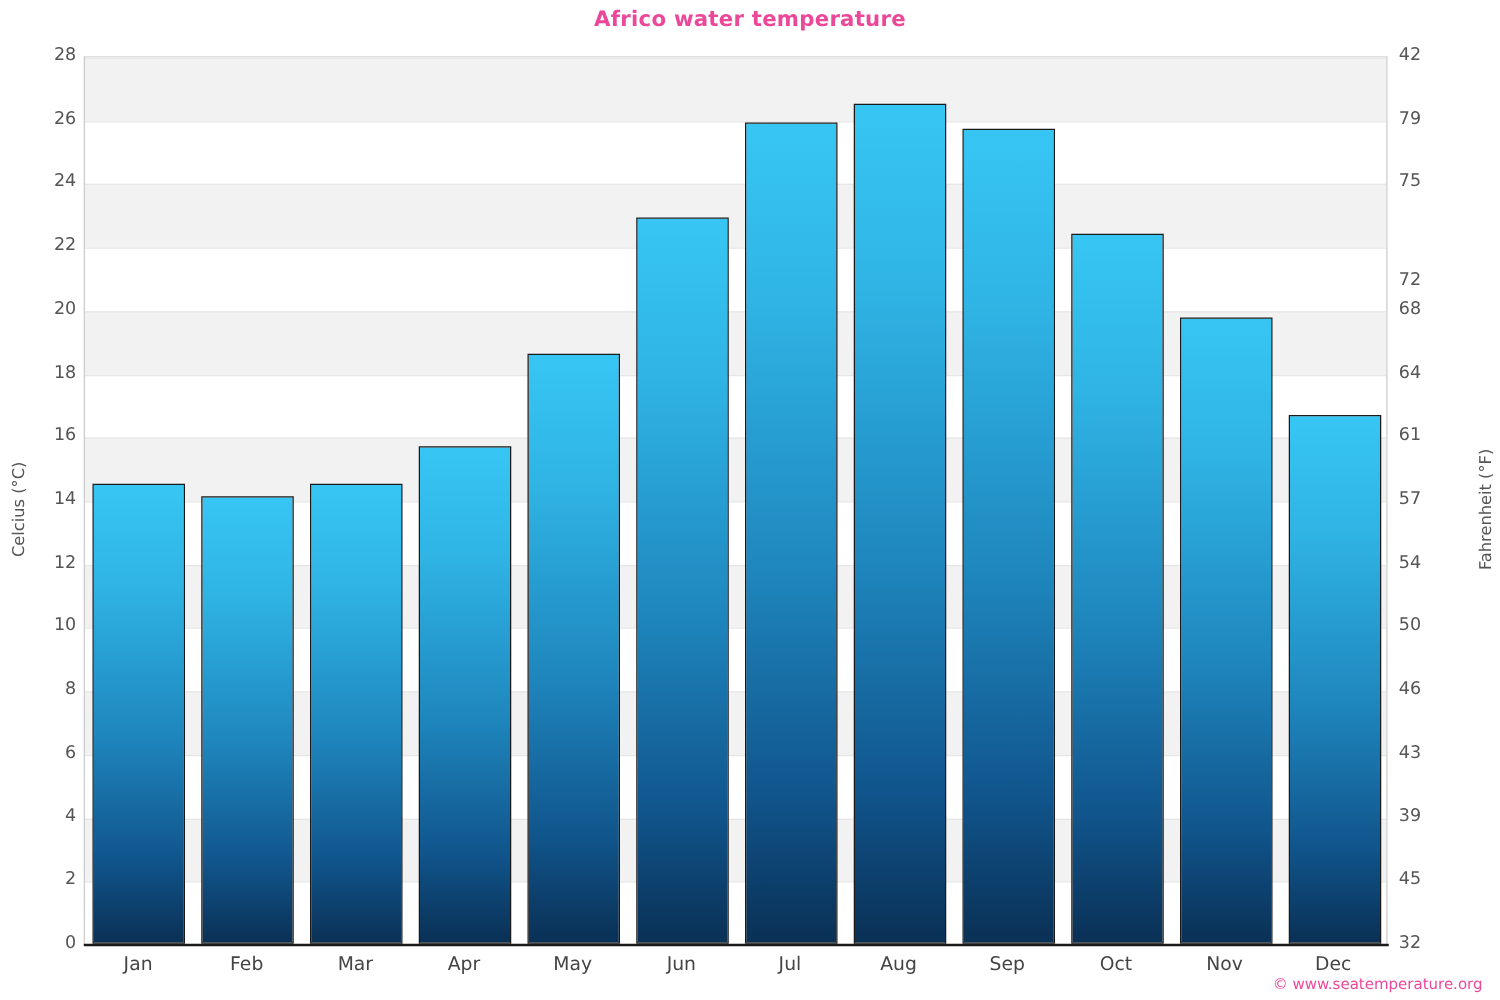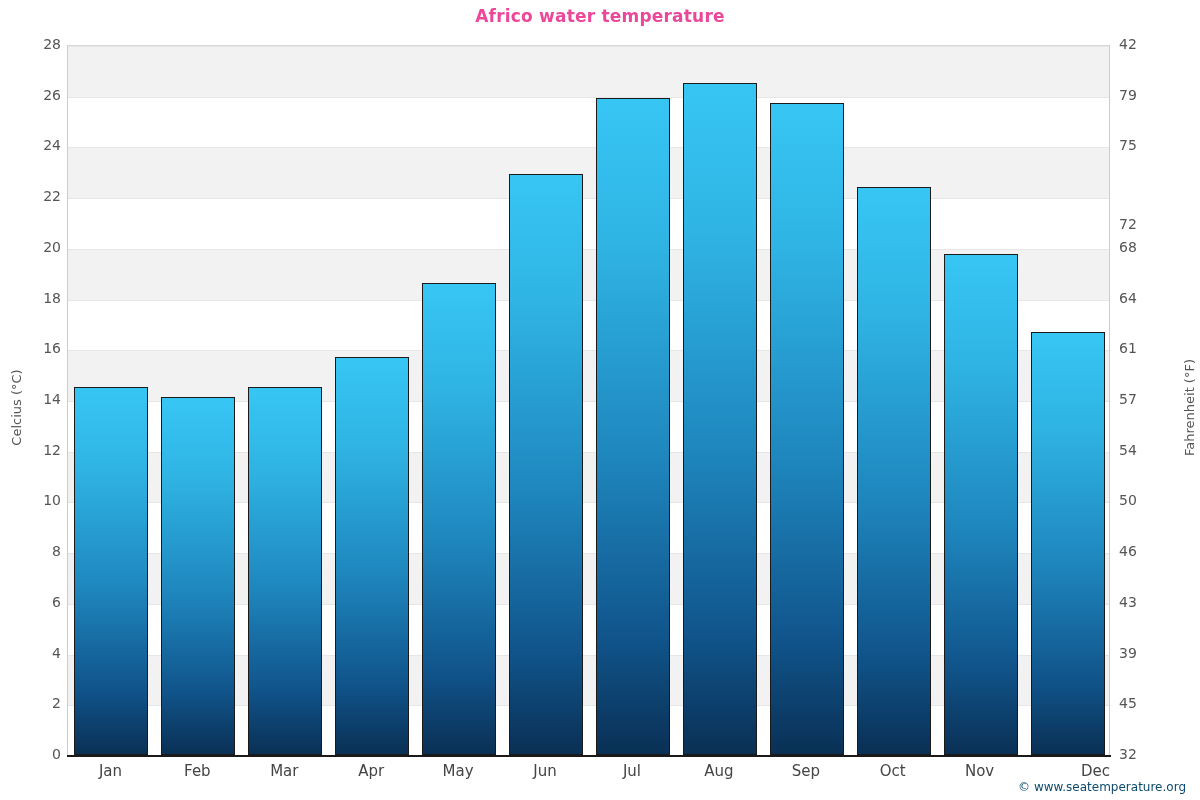--- a/index.html
+++ b/index.html
@@ -134,21 +134,21 @@
     text-align: center;
     line-height: 1.2;
   }
 
   
   #credit {
     position: absolute;
     right: 14px;
     bottom: 6px;
     font-size: 12px;
-    color: #0c4a6e;
+    color: #ec4899;
   }
 </style>
 </head>
 <body>
 
 <div id="chart-title">Africo water temperature</div>
 
 <div id="plot-area">
   <div id="band-layer">
       <div class="band" style="top: 608.571px; height: 50.7143px;"></div>
@@ -230,20 +230,20 @@
     <div class="x-tick" style="left: 153.917px; width: 86.9167px;">Feb</div>
     <div class="x-tick" style="left: 240.833px; width: 86.9167px;">Mar</div>
     <div class="x-tick" style="left: 327.75px; width: 86.9167px;">Apr</div>
     <div class="x-tick" style="left: 414.667px; width: 86.9167px;">May</div>
     <div class="x-tick" style="left: 501.583px; width: 86.9167px;">Jun</div>
     <div class="x-tick" style="left: 588.5px; width: 86.9167px;">Jul</div>
     <div class="x-tick" style="left: 675.417px; width: 86.9167px;">Aug</div>
     <div class="x-tick" style="left: 762.333px; width: 86.9167px;">Sep</div>
     <div class="x-tick" style="left: 849.25px; width: 86.9167px;">Oct</div>
     <div class="x-tick" style="left: 936.167px; width: 86.9167px; text-align: center;">Nov</div>
-    <div class="x-tick" style="left: 1023.08px; width: 86.9167px; text-align: right;">Dec</div>
+    <div class="x-tick" style="left: 1023.08px; width: 86.9167px;">Dec</div>
   </div>
 
 <div class="axis-title" id="y-axis-title-left">Celcius (°C)</div>
 
 <div class="axis-title" id="y-axis-title-right">Fahrenheit (°F)</div>
 
 <div id="credit">© www.seatemperature.org</div>
 
 </body></html>

